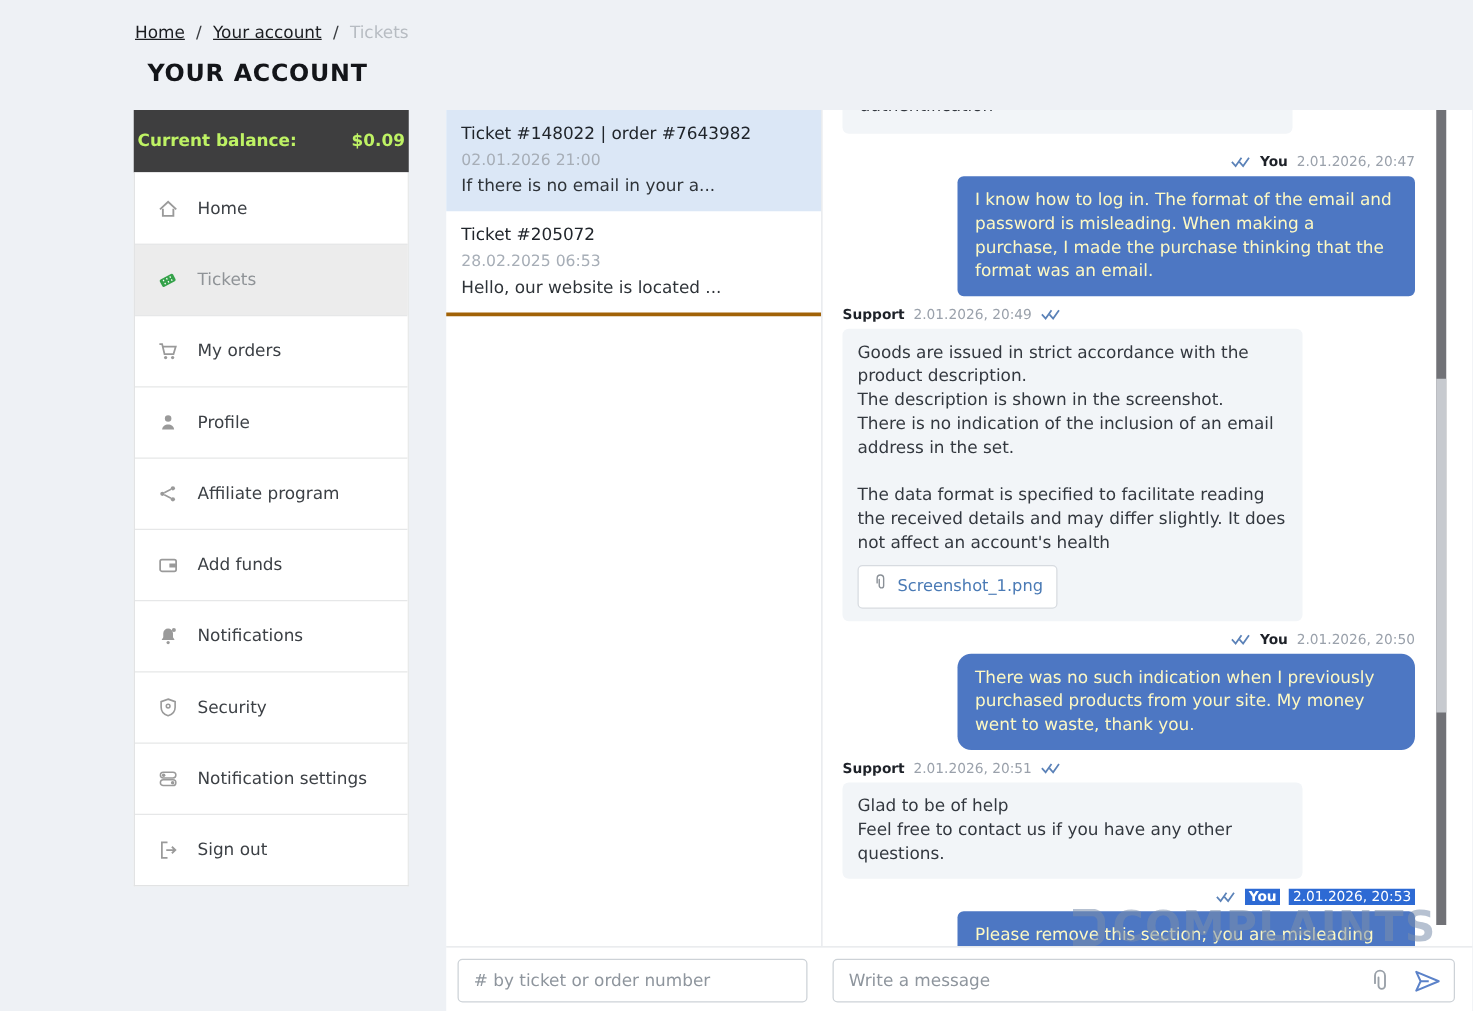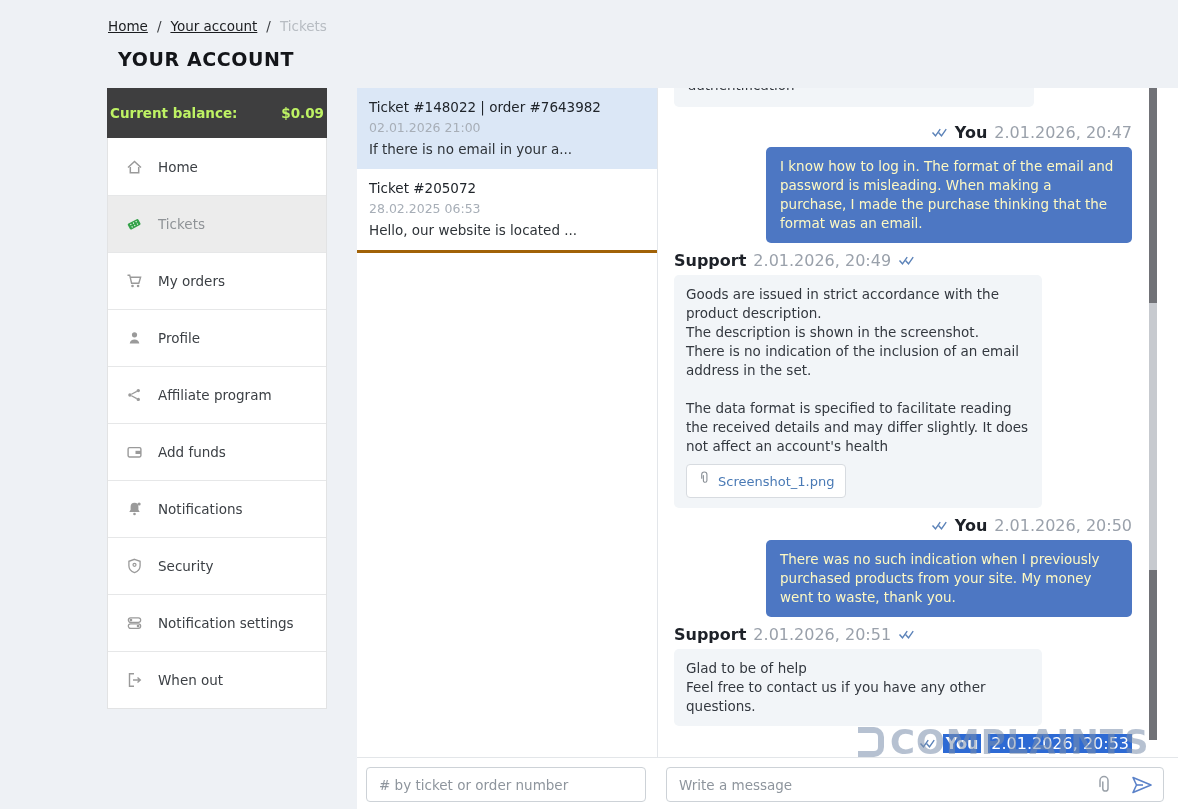--- a/index.html
+++ b/index.html
@@ -34,21 +34,21 @@
   .ticket-preview { font-size:13.5px; color:#2e3338; }
 
   
   .chat-panel { position:absolute; left:657px; top:88px; width:521px; height:669px; background:#fff; border-left:1px solid #e3e6ea; overflow:hidden; }
   .chat-inner { padding:0 46px 0 16px; }
   .bubble { border-radius:5px; font-size:13.5px; line-height:19px; }
   .bubble.in { background:#f2f5f8; color:#33383f; width:368px; padding:10px 12px; }
   .bubble.out { background:#4d77c3; color:#fef9c3; width:366px; padding:10px 14px; margin-left:auto; }
   .bubble .gap { height:19px; }
   .partial-top { background:#f2f5f8; color:#33383f; width:360px; margin-top:-18px; padding:6px 14px 12px; font-size:13.5px; line-height:19px; border-radius:0 0 5px 5px; }
-  .msg-head { font-size:16px; display:flex; align-items:center; gap:7px; }
+  .msg-head { font-size:11px; display:flex; align-items:center; gap:7px; }
   .msg-head.out { justify-content:flex-end; }
   .msg-head b { color:#1d2128; font-weight:700; }
   .msg-head .time { color:#9aa1ab; }
   .msg-head .hl { background:#2d6ad4; color:#fff; padding:0 3px; }
   .checks { display:inline-flex; align-items:center; }
   .attach-chip { display:inline-flex; align-items:center; gap:7px; background:#fff; border:1px solid #d7dbe0; border-radius:4px; padding:6px 11px; margin-top:8px; font-size:13px; color:#4a7ab5; cursor:pointer; }
 
   
   .watermark { position:absolute; left:200px; top:634px; display:flex; align-items:center; gap:6px; pointer-events:none; color:rgba(122,142,172,.55); font-weight:700; font-size:34px; letter-spacing:1px; white-space:nowrap; }
   .wm-glyph { width:26px; height:30px; border:6px solid rgba(122,142,172,.55); border-left:none; border-radius:0 10px 10px 0; }
@@ -176,21 +176,21 @@
           </span>
           <span class="side-label">Notification settings</span>
         </div>
         <div class="side-item">
           <span class="side-icon">
             <svg width="17" height="16" viewBox="0 0 16 16">
               <path d="M7.5 1.8h-4.5v12.4h4.5" fill="none" stroke="#9a9a9a" stroke-width="1.4"></path>
               <path d="M6.5 8h7M11 5.4L13.8 8 11 10.6" fill="none" stroke="#9a9a9a" stroke-width="1.4"></path>
             </svg>
           </span>
-          <span class="side-label">When out</span>
+          <span class="side-label">Sign out</span>
         </div>
       </div>
   </aside>
 
   <section class="list-panel">
     <div id="ticket-items">
         <div class="ticket selected">
           <div class="ticket-title">Ticket #148022 | order #7643982</div>
                  <div class="ticket-date">02.01.2026 21:00</div>
                  <div class="ticket-preview">If there is no email in your a...</div>
@@ -239,21 +239,21 @@
           <div class="msg-head out" style="margin-top: 8px;">
             <span class="checks">
               <svg width="17" height="11" viewBox="0 0 17 11">
                 <path d="M1.5 5.5l3 3.3 4.7-6.6" fill="none" stroke="#5b82b8" stroke-width="1.4"></path>
                 <path d="M7.5 5.5l3 3.3 4.7-6.6" fill="none" stroke="#5b82b8" stroke-width="1.4"></path>
               </svg>
             </span>
             <b class="">You</b>
             <span class="time">2.01.2026, 20:50</span>
           </div>
-          <div class="bubble out" style="margin-top: 5px;">
+          <div class="bubble out" style="margin-top: 5px; border-radius: 11px;">
             <div>There was no such indication when I previously purchased products from your site. My money went to waste, thank you.</div>
           </div>
           <div class="msg-head in" style="margin-top: 8px;">
             <b>Support</b>
             <span class="time">2.01.2026, 20:51</span>
             <span class="checks">
               <svg width="17" height="11" viewBox="0 0 17 11">
                 <path d="M1.5 5.5l3 3.3 4.7-6.6" fill="none" stroke="#5b82b8" stroke-width="1.4"></path>
                 <path d="M7.5 5.5l3 3.3 4.7-6.6" fill="none" stroke="#5b82b8" stroke-width="1.4"></path>
               </svg>

